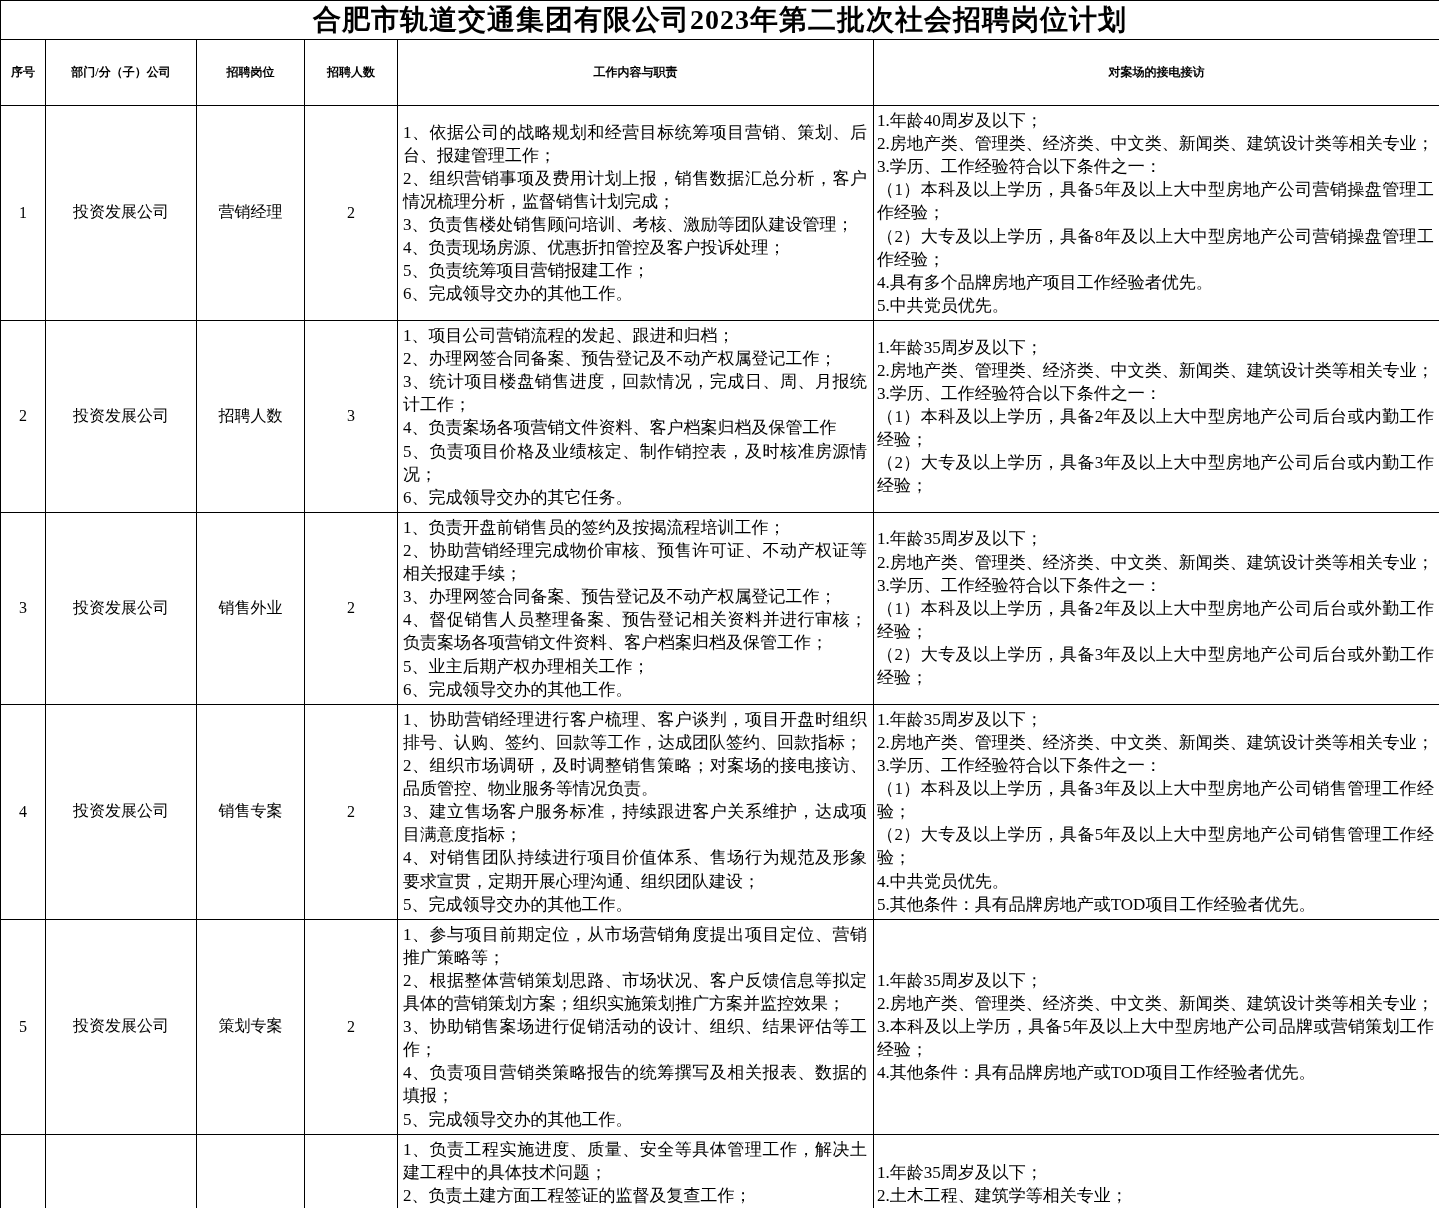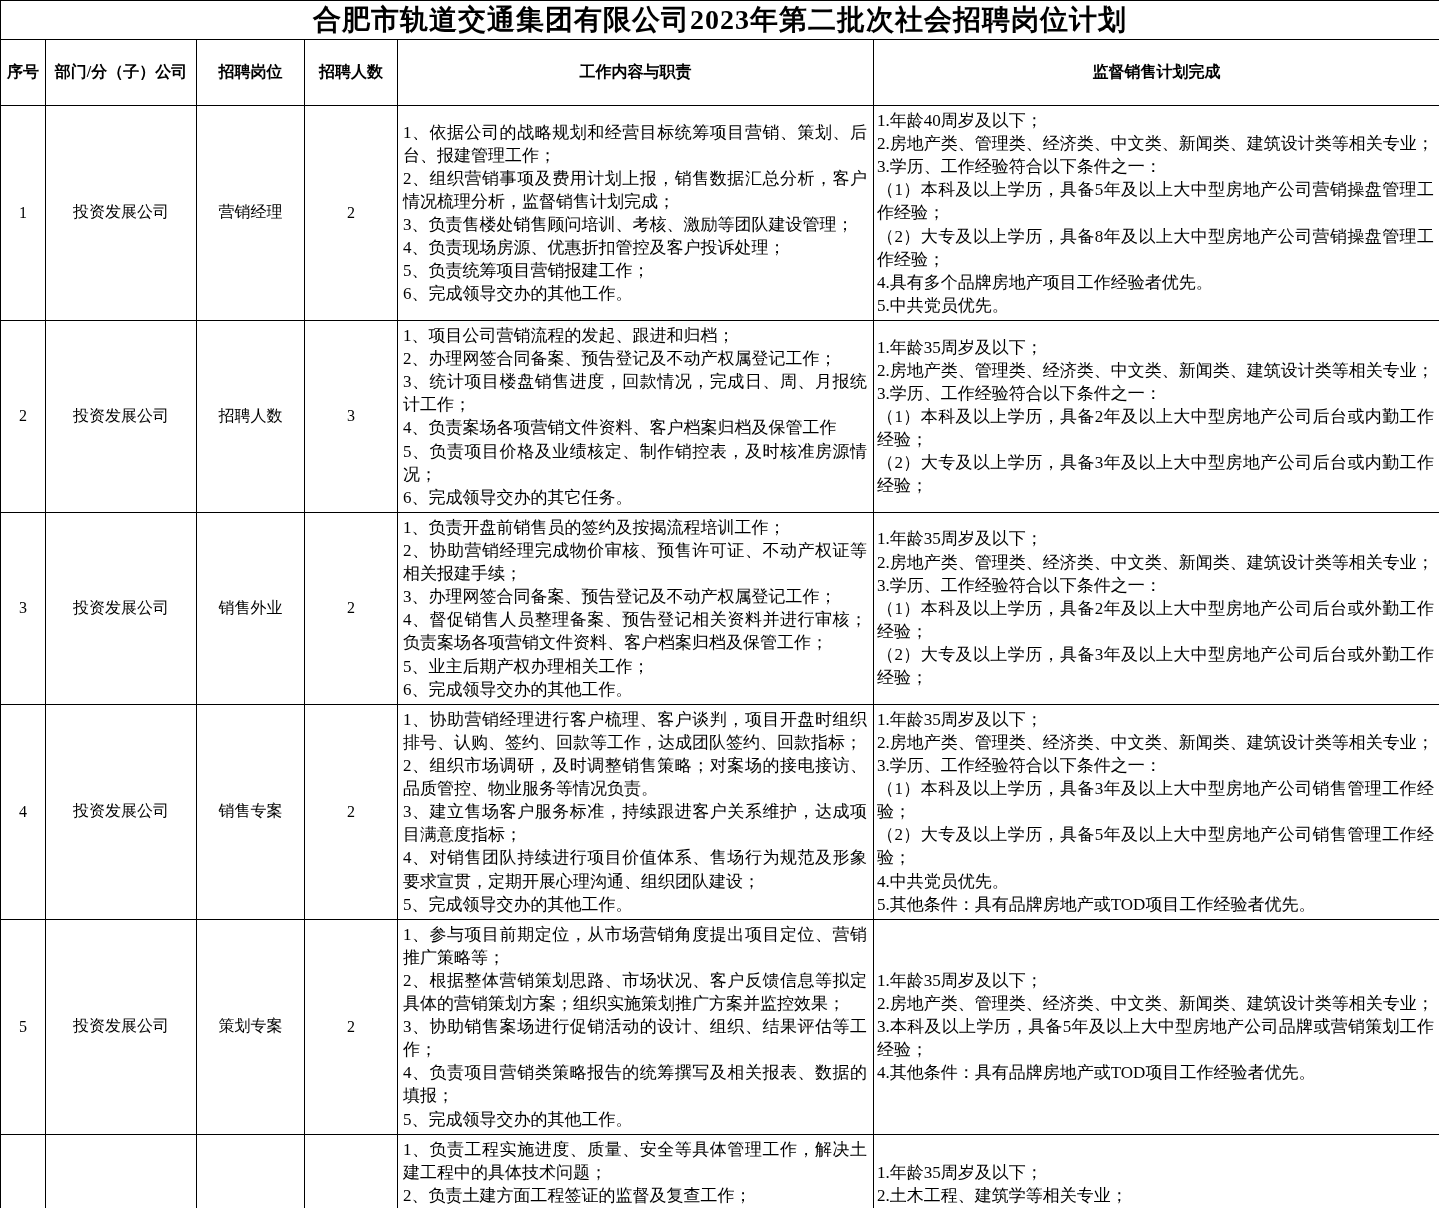--- a/index.html
+++ b/index.html
@@ -30,21 +30,21 @@
     height: 37px;
     text-align: center;
     font-weight: bold;
     font-size: 28px;
     letter-spacing: 1px;
     padding: 0;
     font-family: "Liberation Serif", "DejaVu Serif", serif;
   }
   tr.header-row th {
     height: 66px;
-    font-size: 16px;
+    font-size: 12px;
     font-weight: bold;
     text-align: center;
     padding: 0 2px;
   }
   td.c-center {
     text-align: center;
     font-size: 16px;
     padding: 0 2px;
   }
   td.c-text {
@@ -93,21 +93,21 @@
         <tr>
       <td class="title-cell" colspan="6">合肥市轨道交通集团有限公司2023年第二批次社会招聘岗位计划</td>
     </tr>
 
     <tr class="header-row">
       <th>序号</th>
       <th>部门/分（子）公司</th>
       <th>招聘岗位</th>
       <th>招聘人数</th>
       <th>工作内容与职责</th>
-      <th>监督销售计划完成</th>
+      <th>对案场的接电接访</th>
     </tr>
 
     <tr style="height:190px">
       <td class="c-center">1</td>
       <td class="c-center">投资发展公司</td>
       <td class="c-center">营销经理</td>
       <td class="c-center">2</td>
       <td class="c-text">1、依据公司的战略规划和经营目标统筹项目营销、策划、后台、报建管理工作；
 2、组织营销事项及费用计划上报，销售数据汇总分析，客户情况梳理分析，监督销售计划完成；
 3、负责售楼处销售顾问培训、考核、激励等团队建设管理；

